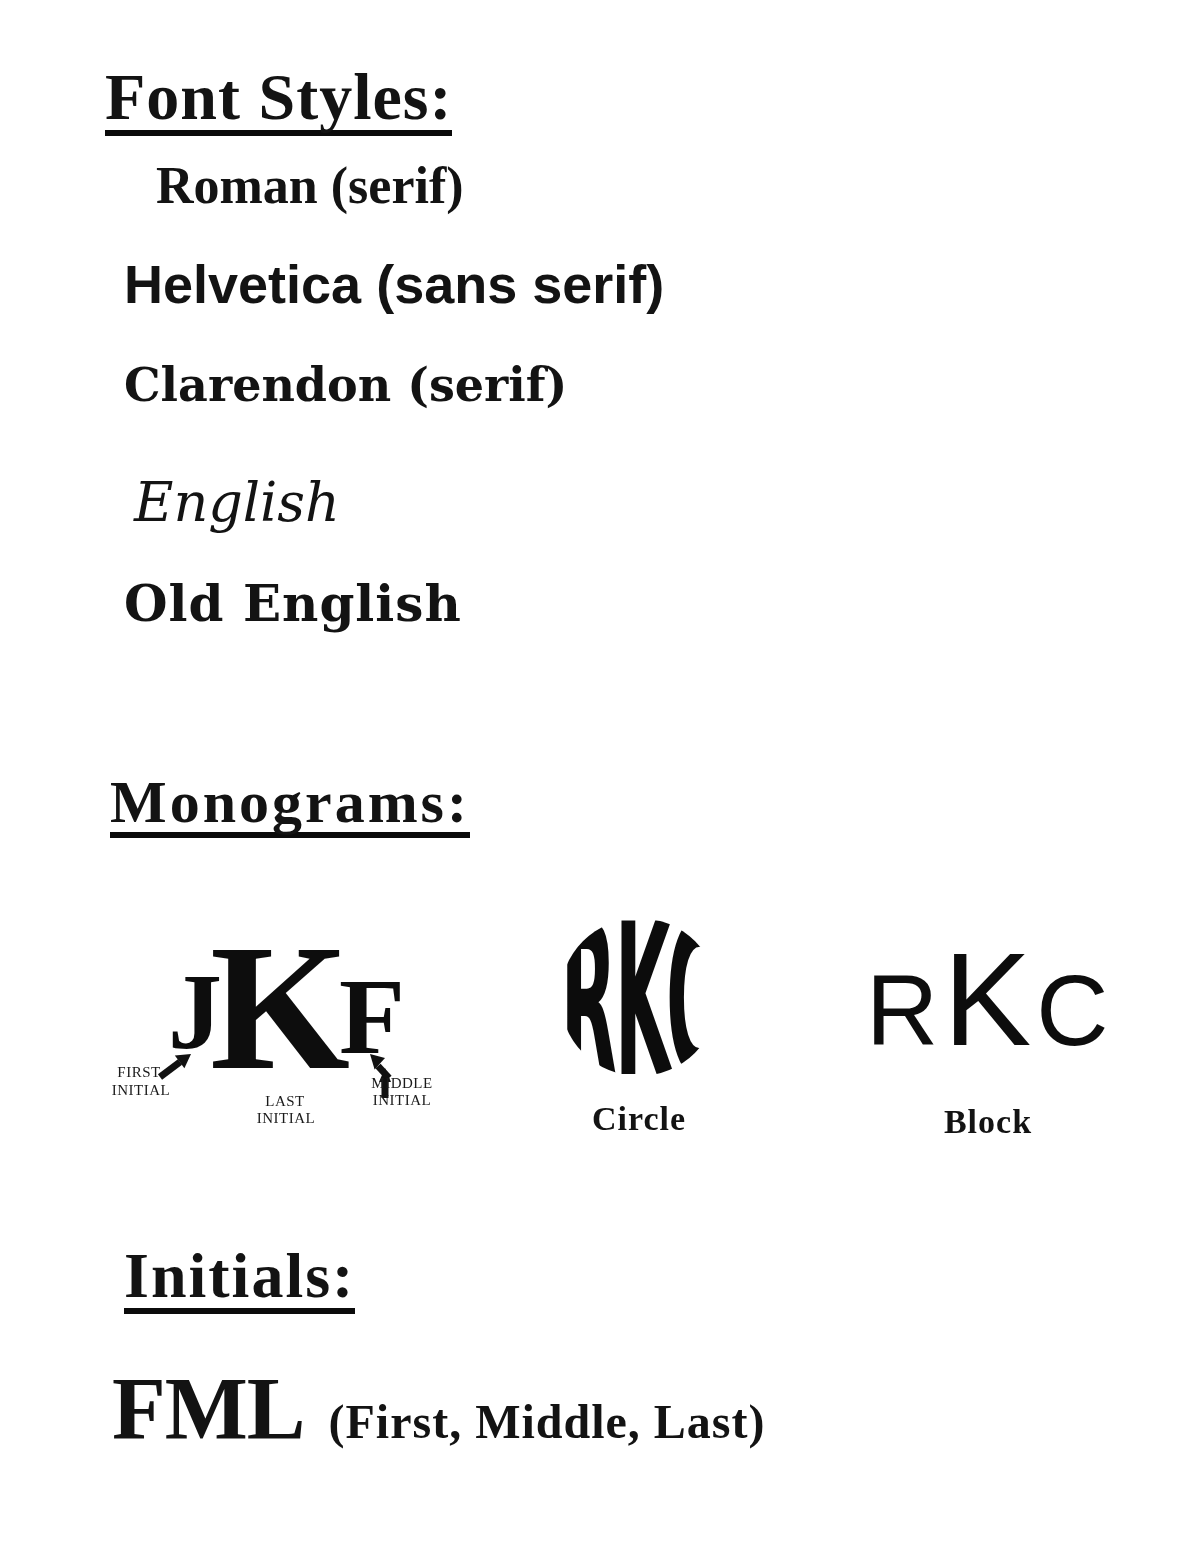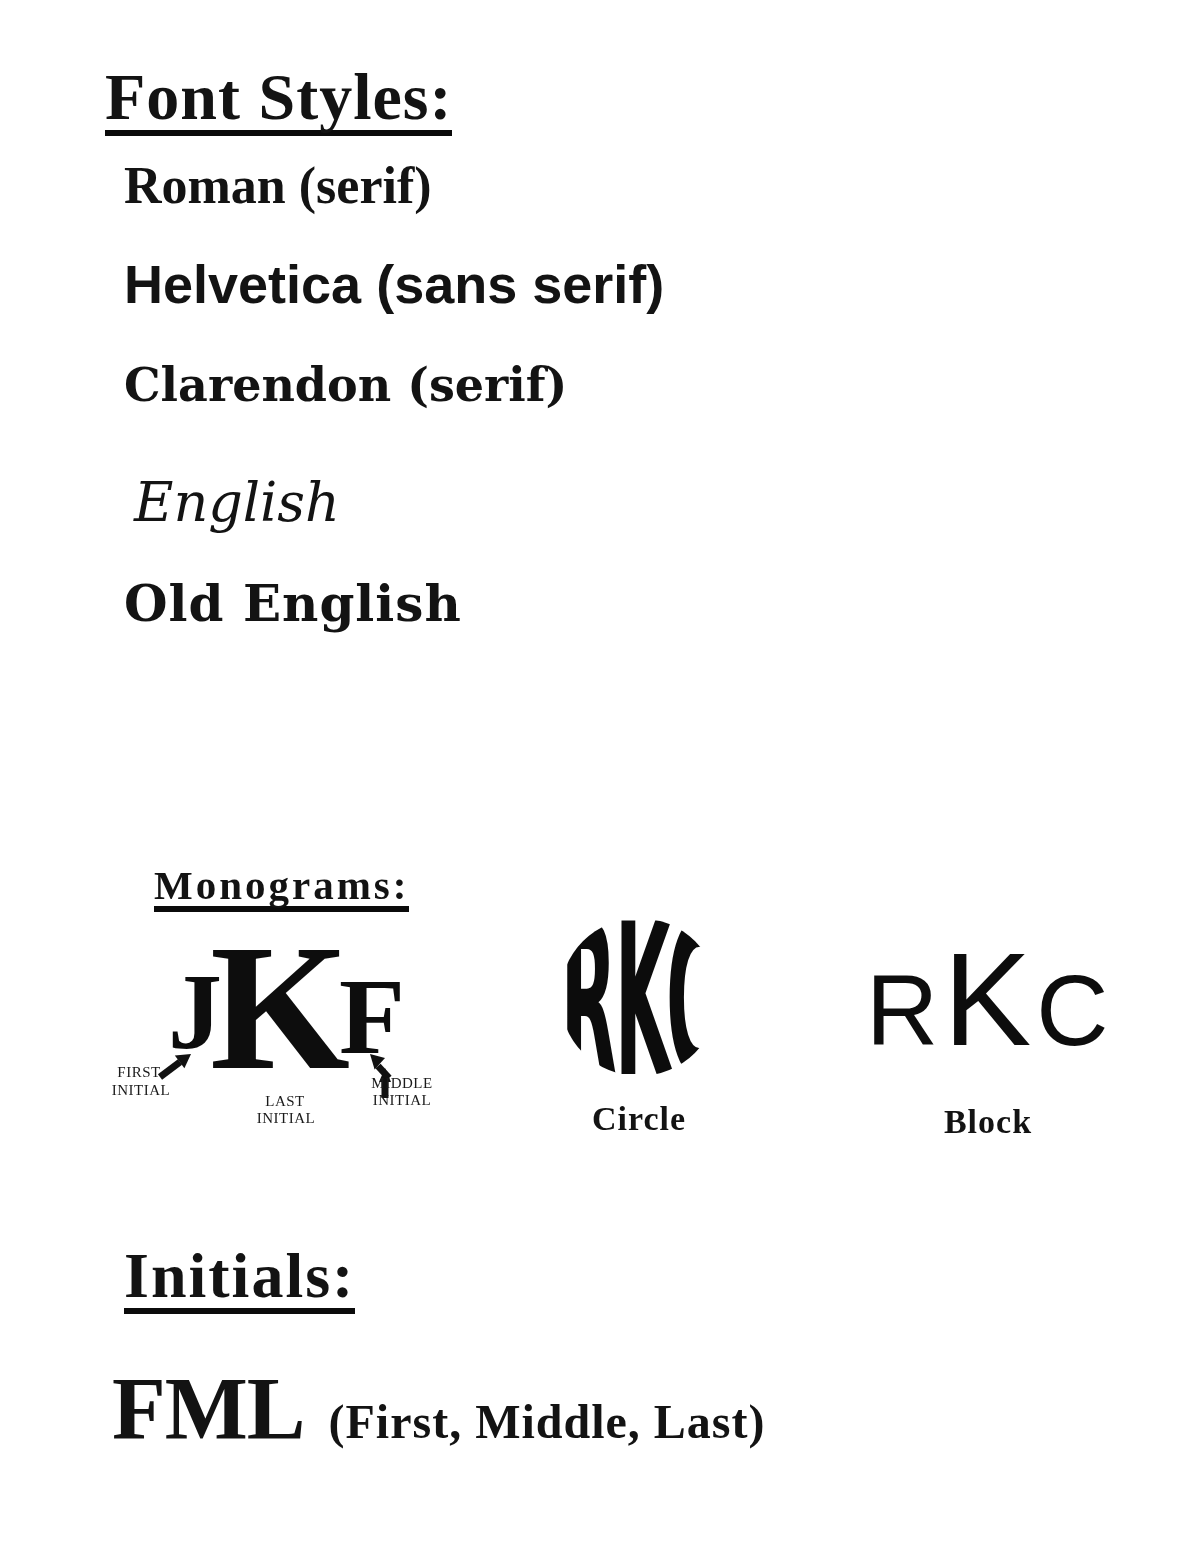--- a/index.html
+++ b/index.html
@@ -20,26 +20,26 @@
   
   .heading {
     position: absolute;
     display: inline-block;
     line-height: 1;
     font-weight: bold;
     border-bottom: 6px solid #0b0b0b;
     white-space: nowrap;
   }
   #h-fontstyles { left: 105px; top: 64px;  font-size: 66px; letter-spacing: 1px; }
-  #h-monograms  { left: 110px; top: 865px; font-size: 41px; letter-spacing: 3px; margin-left: 44px; }
+  #h-monograms  { left: 110px; top: 772px; font-size: 60px; letter-spacing: 3px; }
   #h-initials   { left: 124px; top: 1244px; font-size: 64px; letter-spacing: 2px; }
 
   
   .sample { position: absolute; left: 124px; line-height: 1; white-space: nowrap; }
-  #s-roman      { top: 160px; font-size: 52px; font-weight: bold; font-family: "Liberation Serif", serif; }
+  #s-roman      { top: 160px; font-size: 52px; font-weight: bold; font-family: "Liberation Serif", serif; margin-left: 32px; }
   #s-helvetica  { top: 257px; font-size: 54px; font-weight: bold; font-family: "Liberation Sans", sans-serif; }
   #s-clarendon  { top: 362px; font-size: 46px; font-weight: bold; font-family: "DejaVu Serif", serif; }
   #s-script     { top: 476px; left: 134px; font-size: 54px; font-style: italic; font-weight: normal; font-family: "DejaVu Serif", serif; }
   #s-oldenglish { top: 579px; font-size: 50px; font-weight: bold; font-family: "DejaVu Serif", serif; letter-spacing: 1px; }
 
   
   #jkf-svg { position: absolute; left: 100px; top: 930px; width: 360px; height: 230px; }
   .jkf-letter { font-family: "Liberation Serif", serif; font-weight: bold; fill: #0d0d0d; }
   .callout-text {
     font-family: "Liberation Serif", serif;

